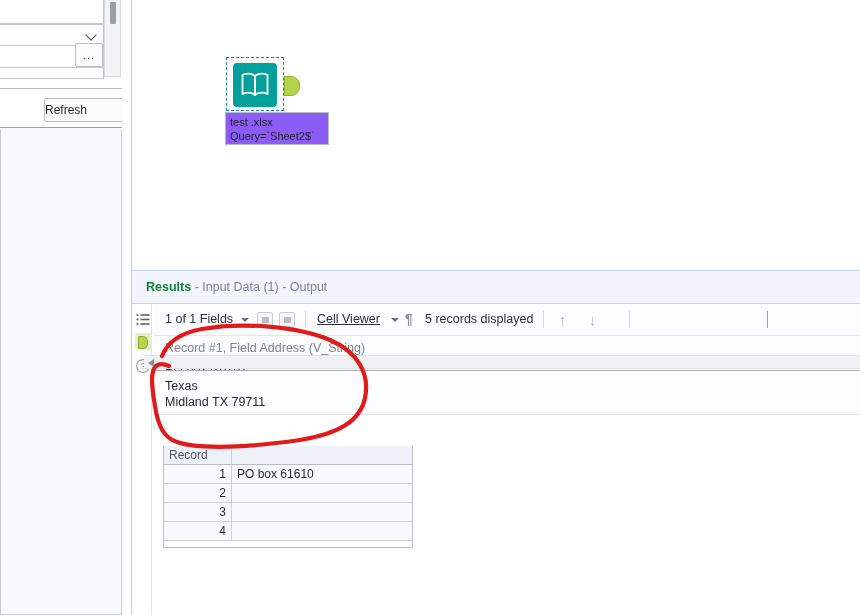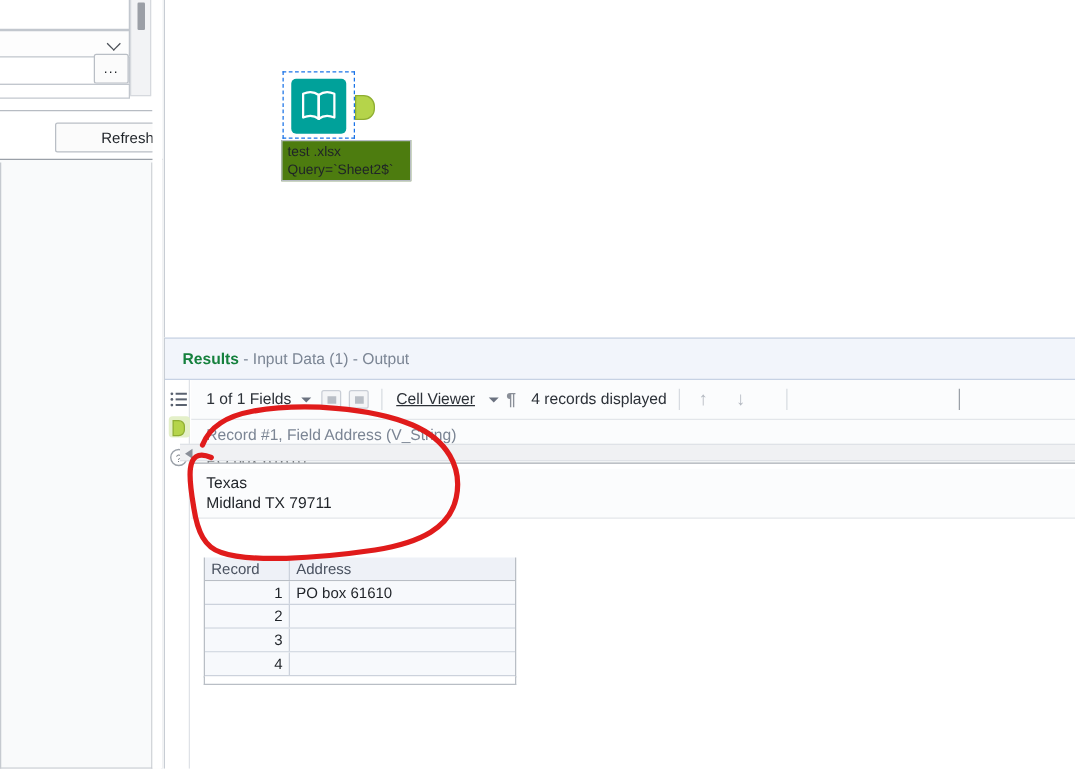--- a/index.html
+++ b/index.html
@@ -63,21 +63,21 @@
     position: absolute; left: 5px; top: 2px; width: 6px; height: 22px;
     background: #9b9fa6; border-radius: 1px;
   }
   .cfg-sep {
     position: absolute; left: 0; top: 88px; width: 122px; height: 0;
     border-top: 1px solid #b7bcc3;
   }
   .refresh-btn {
     position: absolute; left: 44px; top: 98px; width: 80px; height: 24px;
     background: #fbfbfb; border: 1px solid #b9bec5; border-radius: 2px;
-    font-size: 12px; color: #1f2328; line-height: 22px; text-align: right; padding-left: 33px;
+    font-size: 12px; color: #1f2328; line-height: 22px; text-align: left;
   }
   .cfg-bottom {
     position: absolute; left: 0; top: 130px; width: 122px; height: 485px;
     background: #f9fafb; border: 1px solid #c6cad0; border-top: none;
   }
   .left-gap {
     position: absolute; left: 122px; top: 0; width: 8px; height: 615px;
     background: #ffffff;
   }
 
@@ -95,21 +95,21 @@
     background: #00a19a; border-radius: 4px;
   }
   .node-icon svg { position: absolute; left: 7px; top: 8px; }
   .node-anchor {
     position: absolute; left: 57px; top: 18px; width: 16px; height: 20px;
     background: #b5d44a; border: 1px solid #8fae31;
     border-radius: 0 9px 9px 0;
   }
   .node-label {
     position: absolute; left: 93px; top: 112px; width: 104px; height: 33px;
-    background: #4d7c0f; border: 1px solid #b8bdc4;
+    background: #8b5cf6; border: 1px solid #b8bdc4;
     padding: 2px 4px; font-size: 11px; color: #1f2328; line-height: 14px;
     white-space: nowrap;
   }
 
   
   .results-pane {
     position: absolute; left: 131px; top: 270px; width: 729px; height: 345px;
     background: #ffffff; border-left: 1px solid #c8cdd4;
   }
   .results-header {
@@ -328,21 +328,21 @@
 
     <div class="rtoolbar">
       <span class="tb-text tb-fields">1 of 1 Fields</span>
       <span class="tb-caret c1"></span>
       <span class="tb-btn b1"></span>
       <span class="tb-btn b2"></span>
       <span class="tb-div d1"></span>
       <span class="tb-text tb-cellviewer">Cell Viewer</span>
       <span class="tb-caret c2"></span>
       <span class="tb-pilcrow">¶</span>
-      <span class="tb-text tb-records">4 records displayed</span>
+      <span class="tb-text tb-records">5 records displayed</span>
       <span class="tb-div d2"></span>
       <span class="tb-arrow up">↑</span>
       <span class="tb-arrow down">↓</span>
       <span class="tb-div d3"></span>
       <span class="tb-cursor"></span>
     </div>
 
     <div class="cellviewer">
       <div class="cv-head">Record #1, Field Address (V_String)</div>
       <div class="cv-body">
@@ -352,21 +352,20 @@
       </div>
     </div>
     <div class="cv-scroll">
       <span class="cv-scroll-arrow"></span>
     </div>
     <div class="splitter"></div>
 
     <div class="grid">
       <div class="grid-row head">
         <div class="cell-record">Record</div>
-        <div class="cell-address">Address</div>
       </div>
 
       <div class="grid-row body">
         <div class="cell-record">1</div>
         <div class="cell-address">PO box 61610</div>
       </div>
       <div class="grid-row body">
         <div class="cell-record">2</div>
       </div>
       <div class="grid-row body">

